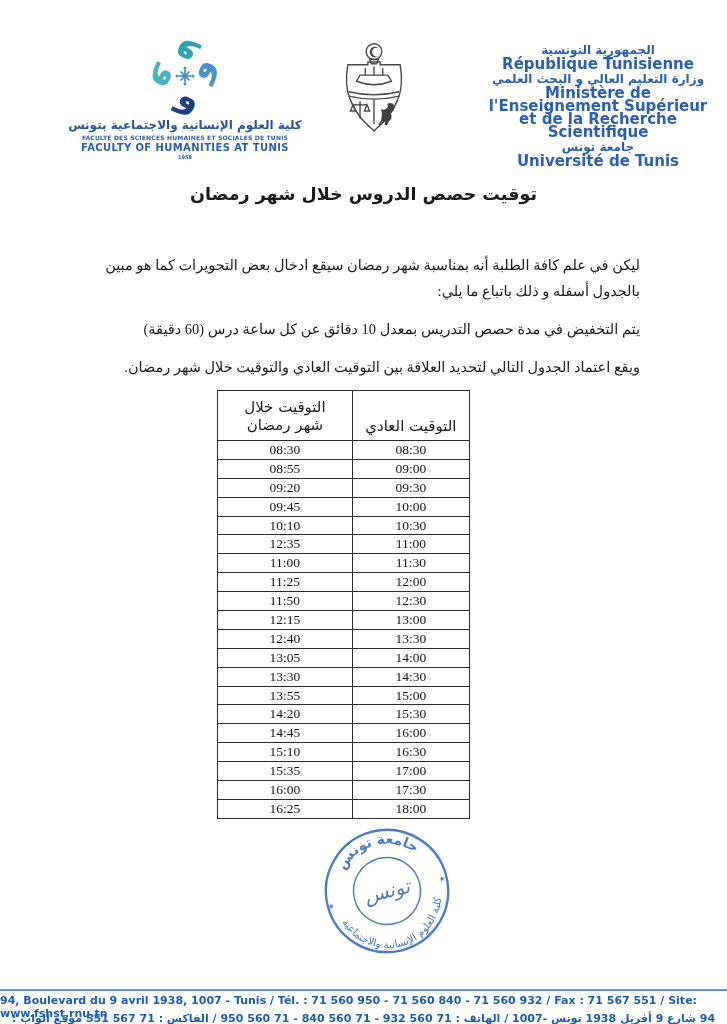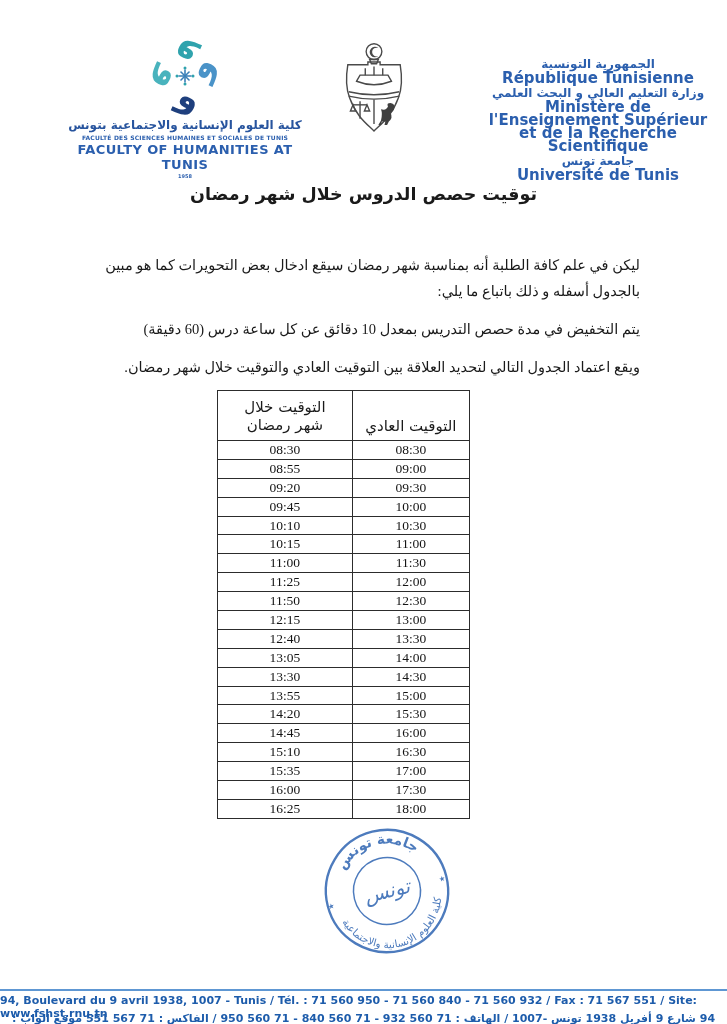--- a/index.html
+++ b/index.html
@@ -7,26 +7,26 @@
   .page {
     position:relative; width:727px; height:1024px; margin:0 auto;
     background:#ffffff; overflow:hidden; color:#1a1a1a;
   }
 
   
   .header-left { position:absolute; left:58px; top:34px; width:254px; text-align:center; }
   .header-left .logo-svg { display:block; margin:0 auto; }
   .fac-ar { font-size:12px; font-weight:bold; color:#27549e; margin-top:2px; }
   .fac-fr { font-size:6px;  font-weight:bold; color:#2b5fae; margin-top:2px; letter-spacing:.2px; }
-  .fac-en { font-size:13px; font-weight:bold; color:#2b5fae; margin-top:1px; letter-spacing:.4px; }
+  .fac-en { font-size:10px; font-weight:bold; color:#2b5fae; margin-top:1px; letter-spacing:.4px; }
   .fac-yr { font-size:5px; font-weight:bold; color:#2b5fae; margin-top:1px; }
 
   .header-center { position:absolute; left:330px; top:42px; width:88px; text-align:center; }
 
-  .header-right { position:absolute; left:478px; top:42px; width:240px; text-align:center; color:#2b5fae;margin-top:14px; }
+  .header-right { position:absolute; left:478px; top:42px; width:240px; text-align:center; color:#2b5fae; }
   .min-ar { font-size:12px; font-weight:bold; line-height:16px; }
   .min-fr { font-size:15px; font-weight:bold; line-height:13px; }
 
   
   .doc-title {
     position:absolute; top:184px; left:0; right:0; text-align:center;
     font-size:17.5px; font-weight:bold; direction:rtl;
   }
   .body-text {
     position:absolute; top:252px; right:87px; left:85px;
@@ -170,21 +170,21 @@
         </tr>
       <tr>
           <td>09:45</td>
           <td>10:00</td>
         </tr>
       <tr>
           <td>10:10</td>
           <td>10:30</td>
         </tr>
       <tr>
-          <td>10:15</td>
+          <td>12:35</td>
           <td>11:00</td>
         </tr>
       <tr>
           <td>11:00</td>
           <td>11:30</td>
         </tr>
       <tr>
           <td>11:25</td>
           <td>12:00</td>
         </tr>

